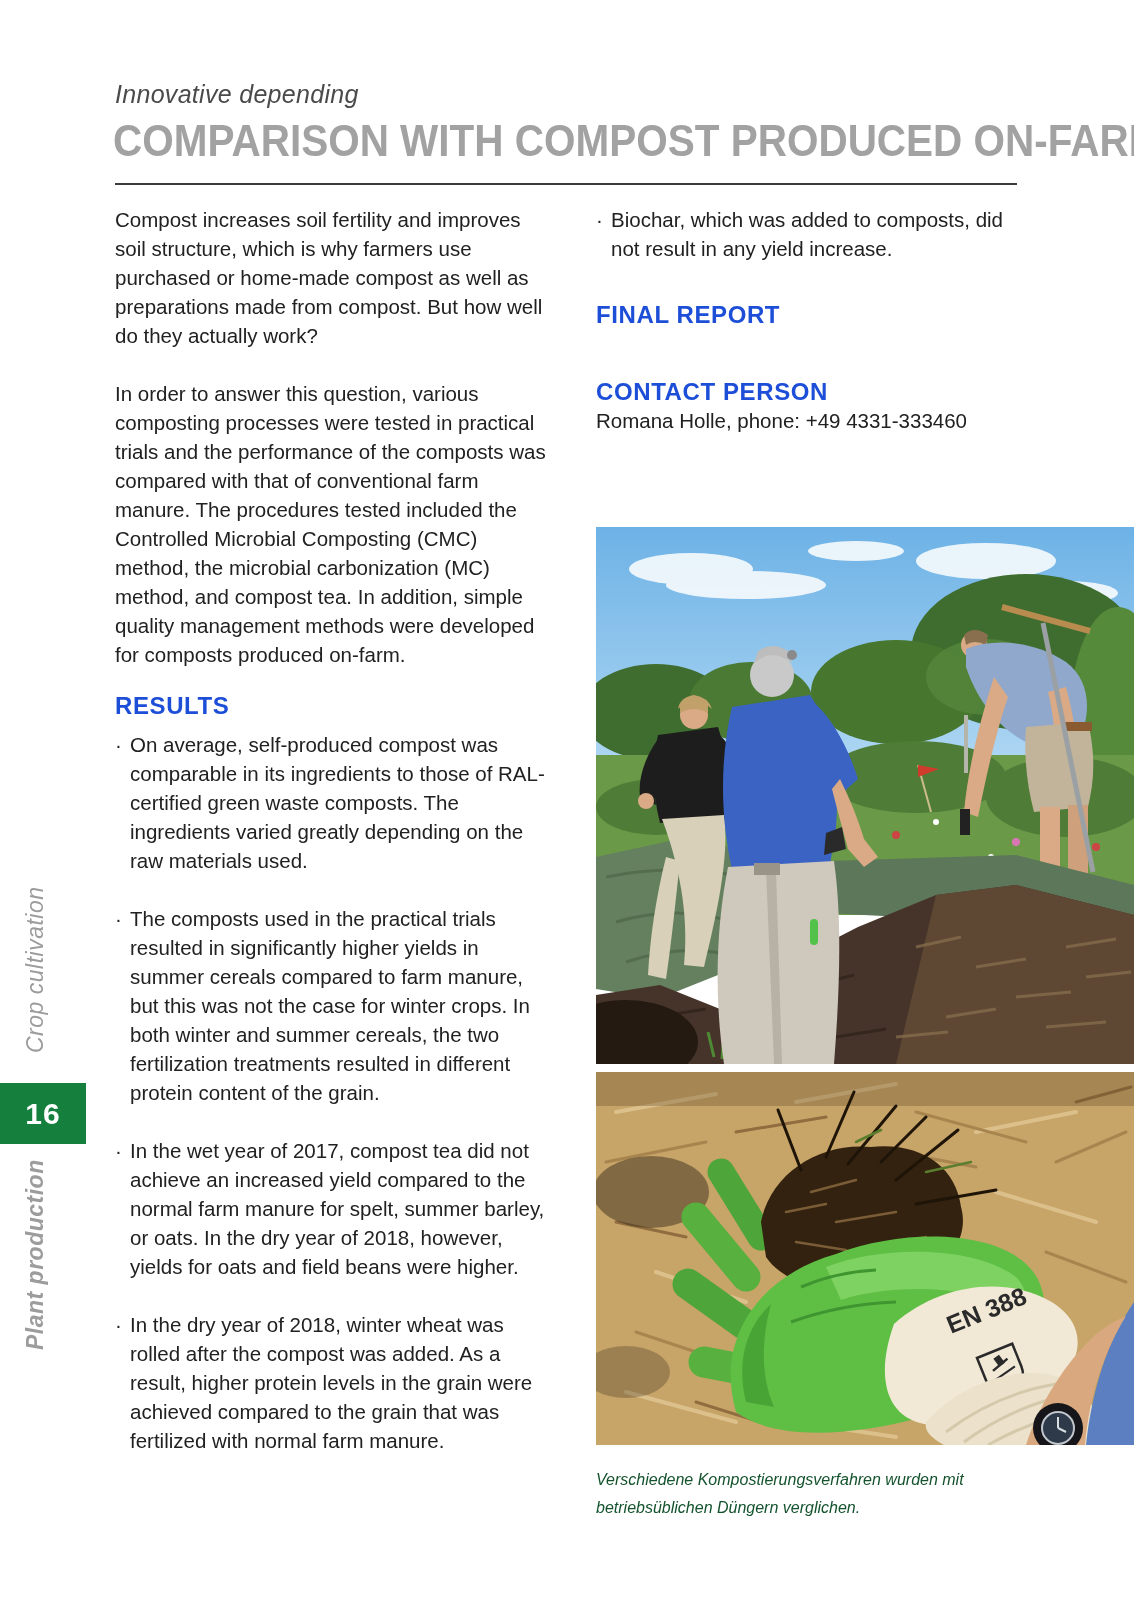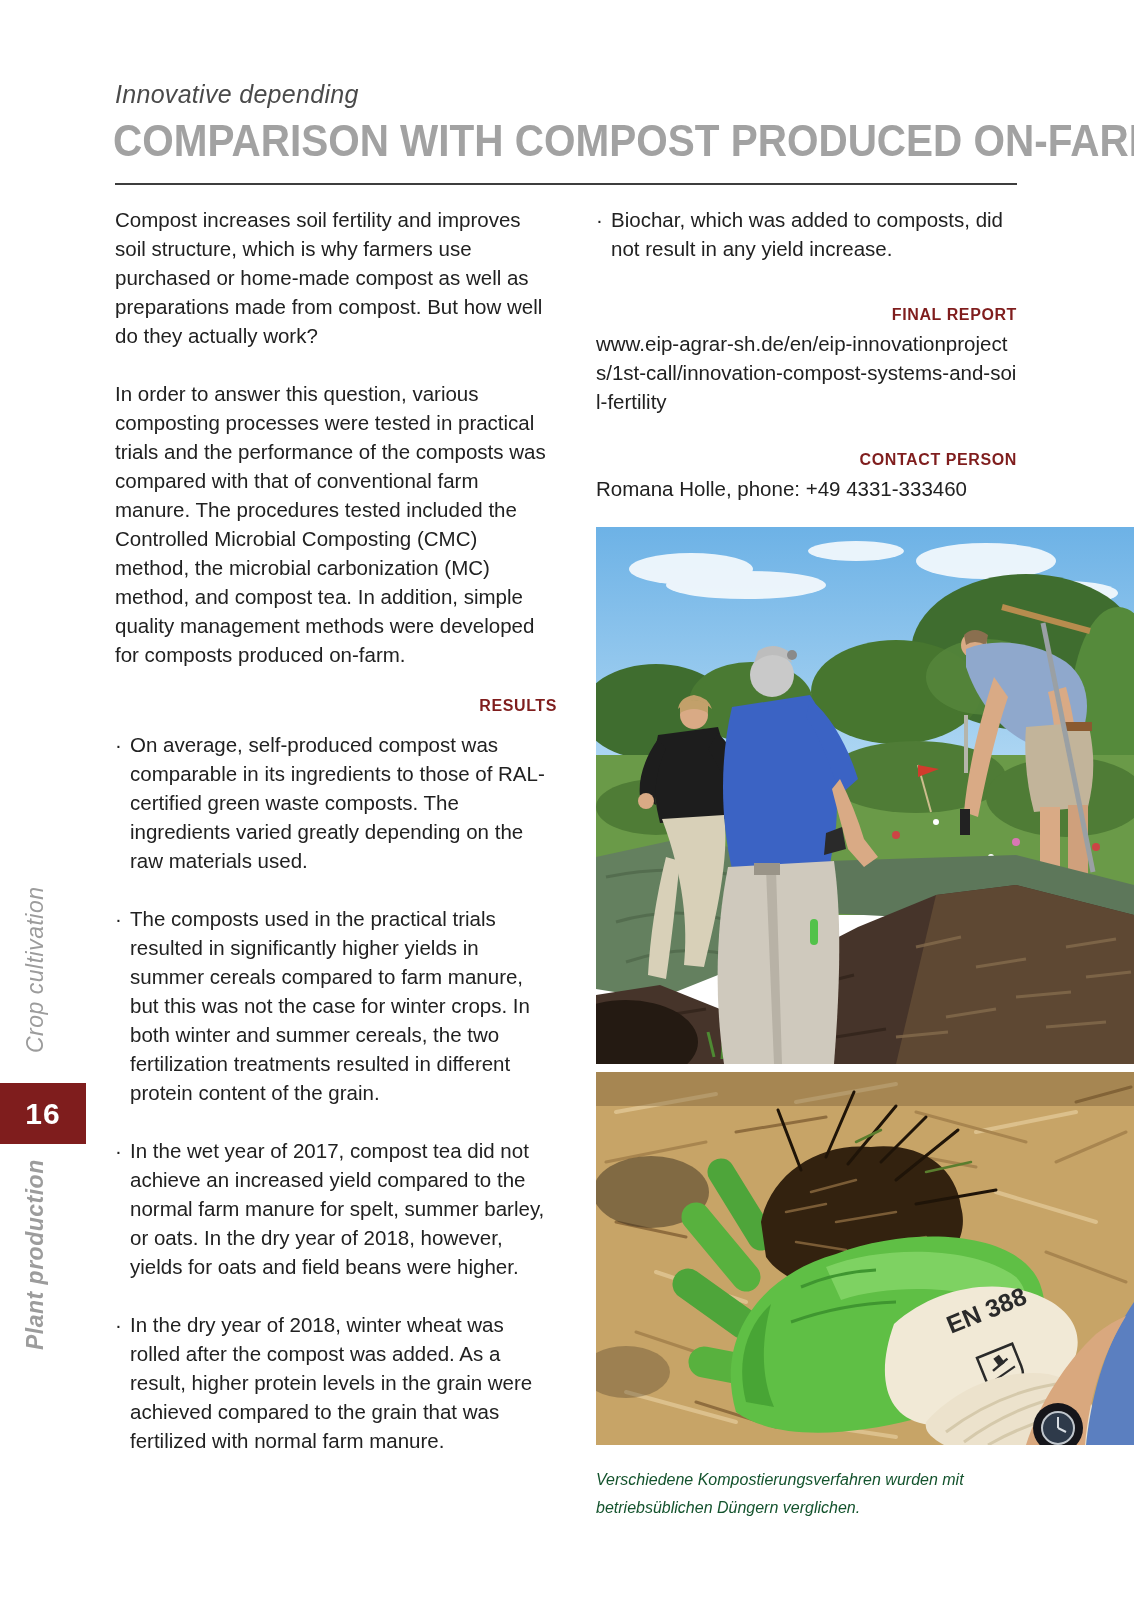--- a/index.html
+++ b/index.html
@@ -11,49 +11,49 @@
   .abs{position:absolute;}
   
   .vtext{
     writing-mode:vertical-rl;transform:rotate(180deg);
     display:flex;align-items:center;justify-content:center;
     color:#9c9c9c;font-size:23px;letter-spacing:.5px;white-space:nowrap;
   }
   .vtext.top{left:16px;top:878px;width:38px;height:184px;font-style:italic;}
   .vtext.bottom{left:16px;top:1150px;width:38px;height:210px;font-style:italic;font-weight:bold;}
   .pagebox{
-    left:0;top:1083px;width:86px;height:61px;background:#7f1d1d;
+    left:0;top:1083px;width:86px;height:61px;background:#15803d;
     display:flex;align-items:center;justify-content:center;
     color:#ffffff;font-size:30px;font-weight:bold;letter-spacing:1px;
   }
   
   .kicker{left:115px;top:80px;font-size:25px;font-style:italic;color:#4a4a4a;letter-spacing:.3px;}
   .title{
     left:113px;top:116px;font-size:44px;font-weight:bold;color:#a2a2a2;
     white-space:nowrap;transform:scaleX(.92);transform-origin:left top;letter-spacing:0;
   }
   .rule{left:115px;top:183px;width:902px;height:2px;background:#3d3d3d;}
   
   .col{font-size:20.5px;line-height:29px;color:#212121;}
   .col-left{left:115px;top:205px;width:442px;}
   .col-right{left:596px;top:205px;width:421px;}
   .col p{margin:0 0 29px 0;}
   .col p:last-of-type{margin-bottom:16px;}
   .sechead{
-    font-size:16px;font-weight:bold;color:#7f1d1d;letter-spacing:.6px;
-    line-height:29px;margin:0;text-align:right;
+    font-size:24px;font-weight:bold;color:#1d4ed8;letter-spacing:.6px;
+    line-height:29px;margin:0;
   }
   .results-head{margin-top:22px;margin-bottom:10px;}
   .bullet-row{display:flex;margin-bottom:29px;}
   .bullet-row:last-child{margin-bottom:0;}
   .bullet-row .dot{width:15px;flex:0 0 15px;line-height:29px;}
   .bullet-row .btext{flex:1;}
   .url{word-break:break-all;margin:0;}
   .fr-head{margin-top:37px;}
-  .cp-head{margin-top:12px;}
+  .cp-head{margin-top:48px;}
   
   .photo1{left:596px;top:527px;width:538px;height:537px;}
   .photo2{left:596px;top:1072px;width:538px;height:373px;}
   .photo1 svg,.photo2 svg{display:block;width:100%;height:100%;}
   .caption{
     left:596px;top:1466px;width:470px;
     font-size:16px;line-height:28px;font-style:italic;color:#14532d;
   }
 </style>
 </head>
@@ -90,21 +90,20 @@
     <div class="btext">In the dry year of 2018, winter wheat was rolled after the compost was added. As a result, higher protein levels in the grain were achieved compared to the grain that was fertilized with normal farm manure.</div>
   </div>
 </div>
 
 <div class="abs col col-right">
   <div class="bullet-row">
     <span class="dot">·</span>
     <div class="btext">Biochar, which was added to composts, did not result in any yield increase.</div>
   </div>
   <div class="sechead fr-head">FINAL REPORT</div>
-  <p class="url">www.eip-agrar-sh.de/en/eip-innovationprojects/1st-call/innovation-compost-systems-and-soil-fertility</p>
   <div class="sechead cp-head">CONTACT PERSON</div>
   <p>Romana Holle, phone: +49 4331-333460</p>
 </div>
 
 <div class="abs photo1">
 <svg viewBox="0 0 538 537" preserveAspectRatio="none">
   <defs>
     <linearGradient id="sky" x1="0" y1="0" x2="0" y2="1">
       <stop offset="0" stop-color="#6db2e6"></stop>
           <stop offset="1" stop-color="#bfe0f6"></stop>

